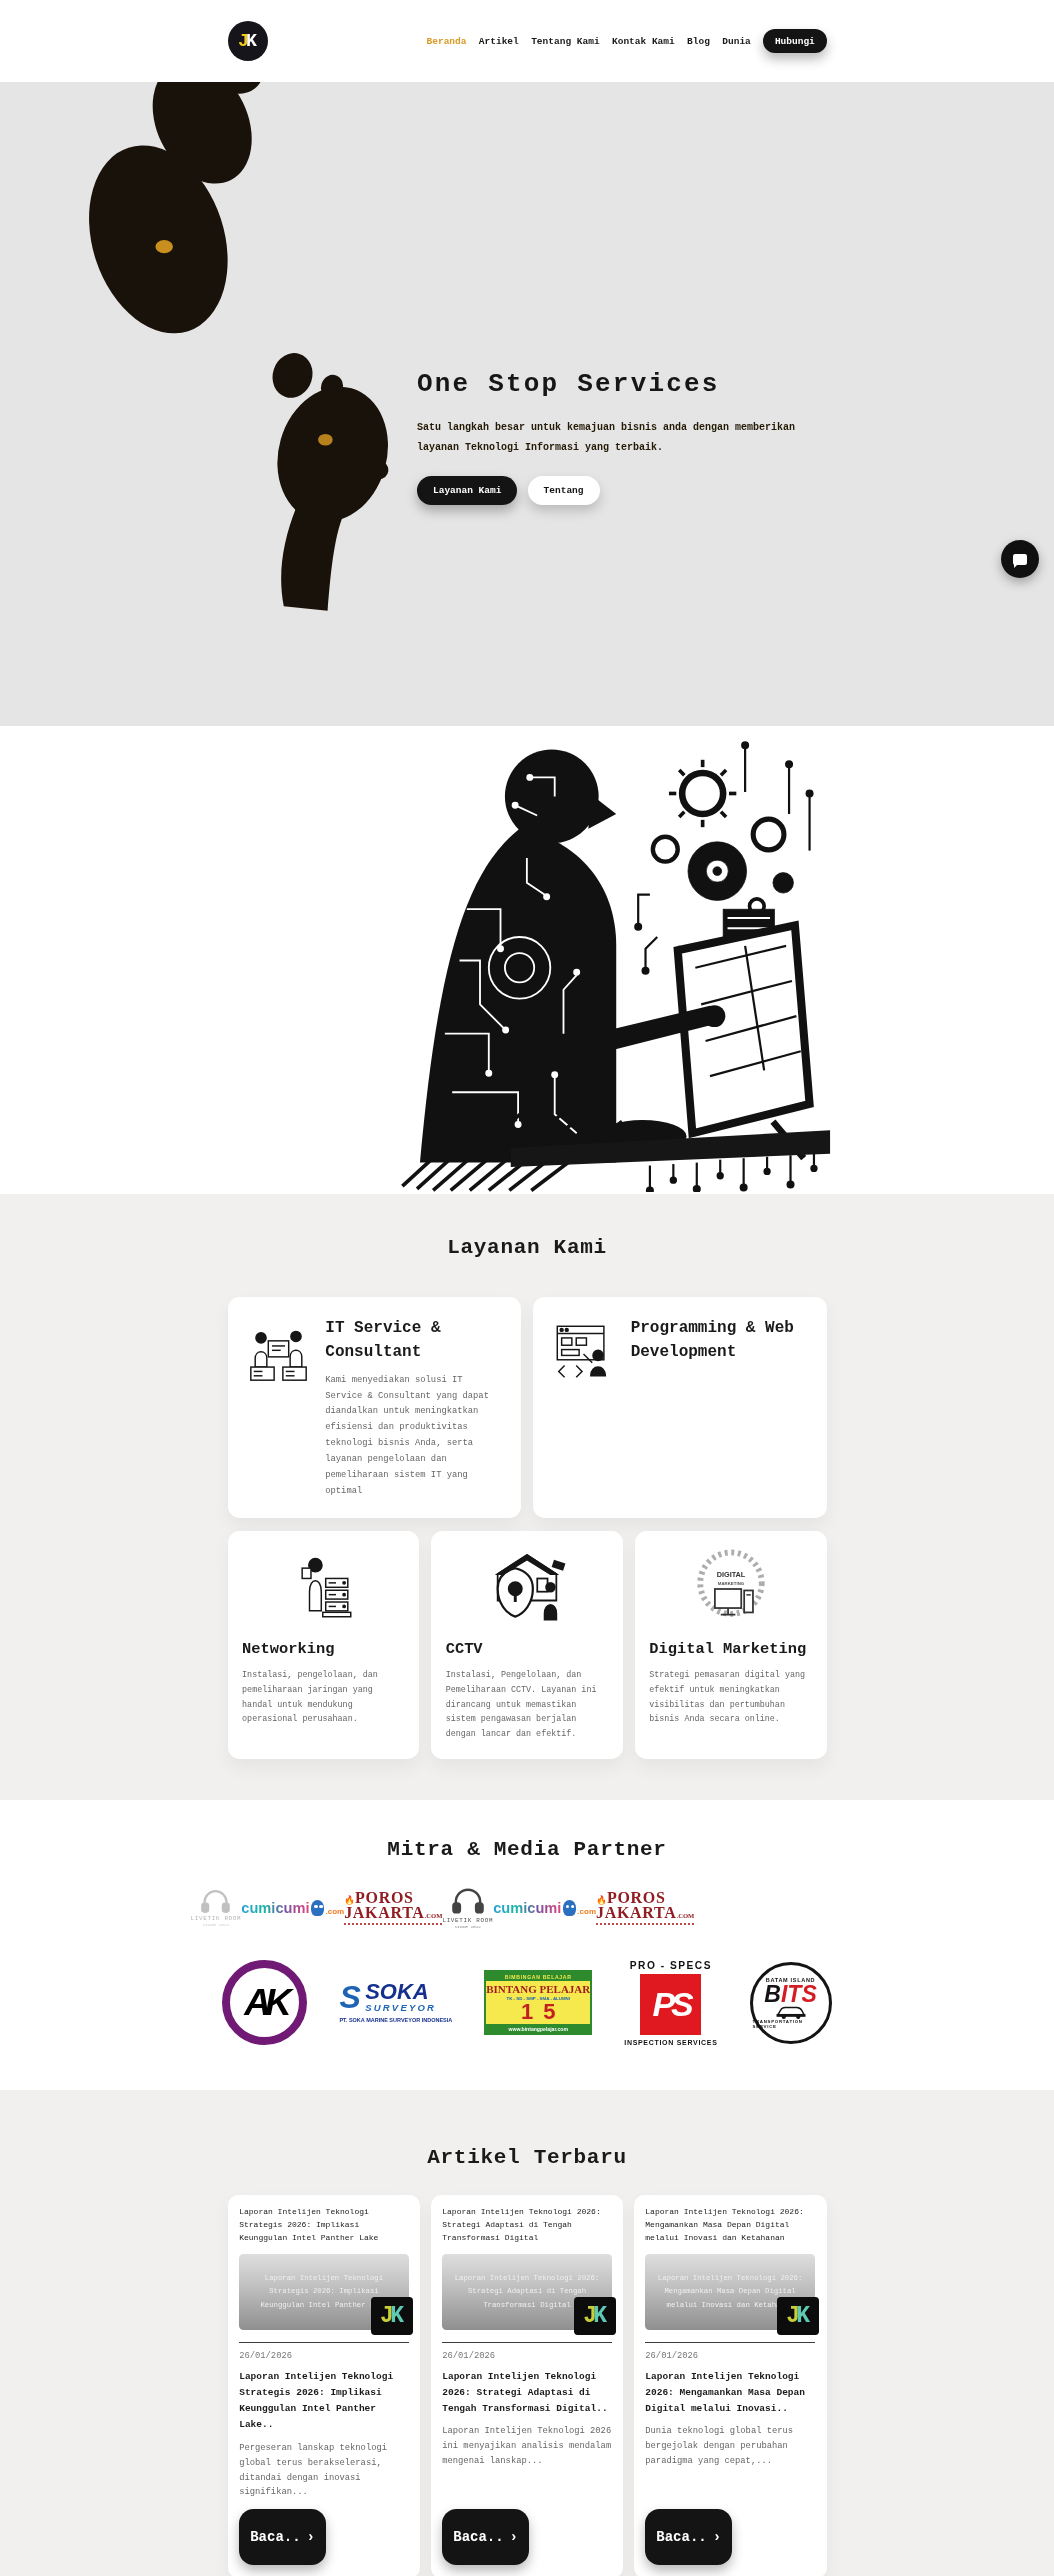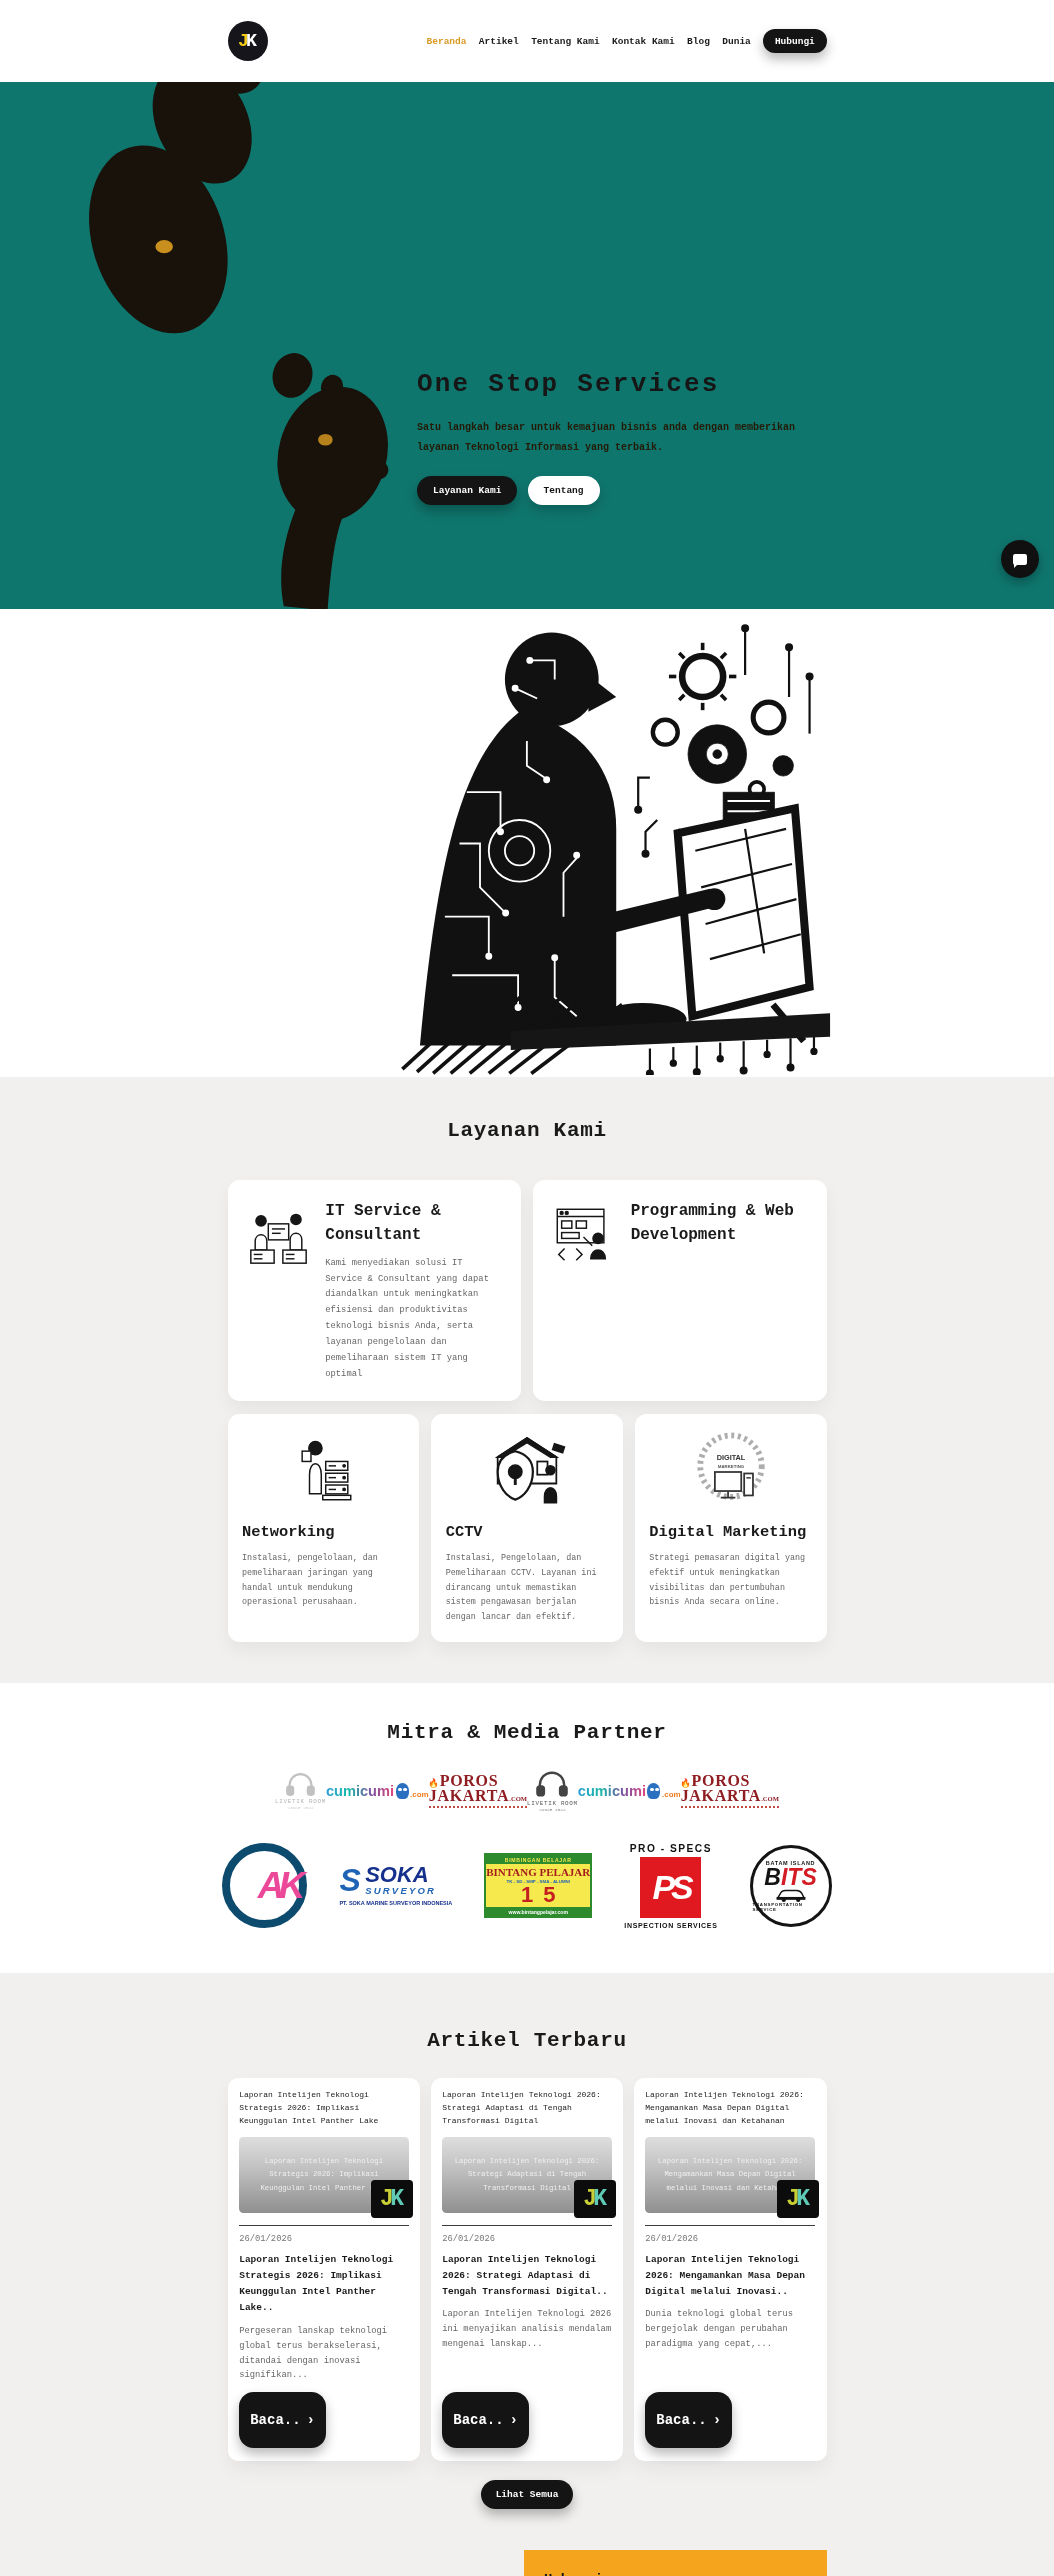--- a/index.html
+++ b/index.html
@@ -14,21 +14,21 @@
 .site-header{height:82px;background:#fff;display:flex;align-items:center}
 .header-inner{width:599px;margin:0 auto;display:flex;align-items:center;justify-content:space-between}
 .logo-circle{width:40px;height:40px;border-radius:50%;background:#15151b;display:flex;align-items:center;justify-content:center;font-weight:bold;font-size:18.3px;line-height:1}
 .logo-j{color:#f2c918}.logo-k{color:#ffffff;margin-left:-2.9px}
 .main-nav{display:flex;align-items:center;gap:12.4px;font-size:9.5px;font-weight:bold}
 .nav-link{color:#1a1a1a;text-decoration:none;cursor:pointer}
 .nav-link.active{color:#d99a26}
 .nav-cta{font-size:9.5px;padding:6.6px 11.7px;border-radius:13px}
 
 
-.hero{height:527px;background:#0f766e;position:relative;overflow:hidden}
+.hero{height:644px;background:#e5e5e5;position:relative;overflow:hidden}
 .footprint{position:absolute}
 .hero-copy{position:absolute;left:417px;top:287px;width:454px}
 .hero-title{font-size:26px;font-weight:bold;letter-spacing:2.2px;color:#161616}
 .hero-sub{margin-top:19px;font-size:10px;font-weight:bold;line-height:1.95;color:#241a06;max-width:414px}
 .hero-buttons{margin-top:19px;display:flex;gap:10.2px}
 .hero-buttons .btn{padding:8.8px 16px;font-size:9.5px}
 .chat-fab{position:absolute;left:1001px;top:458px;width:38px;height:38px;border-radius:50%;background:#101010;display:flex;align-items:center;justify-content:center;box-shadow:0 4.4px 10.2px rgba(0,0,0,.3);cursor:pointer}
 .chat-bubble{width:14.6px;height:11px;background:#fff;border-radius:2.2px;position:relative}
 .chat-bubble::after{content:"";position:absolute;left:1.5px;bottom:-3.7px;border:3.7px solid transparent;border-top-color:#fff;border-left-color:#fff;width:0;height:0}
 
@@ -47,38 +47,38 @@
 .feat-body h3{font-size:16px;font-weight:bold;line-height:1.5}
 .feat-body p{font-size:8.8px;color:#666;line-height:1.8;margin-top:8.8px}
 .small-row{display:flex;gap:11.7px;margin-top:13px}
 .card-small{width:192px;min-height:220px;padding:14.6px 14.6px 17.6px}
 .card-small .icon-top{height:86px;display:flex;align-items:center;justify-content:center}
 .card-small h3{font-size:15.4px;font-weight:bold;line-height:1.5;margin-top:5.9px}
 .card-small p{font-size:8.4px;color:#666;line-height:1.75;margin-top:7.3px}
 
 
 .partners{background:#fff;padding:38px 0 44px;overflow:hidden}
-.logo-row1{display:flex;align-items:center;justify-content:center;width:673px;margin:26px auto 0}
+.logo-row1{display:flex;align-items:center;justify-content:flex-start;width:673px;margin:26px auto 0}
 .logo-row2{display:flex;align-items:center;justify-content:center;gap:32px;margin-top:31px}
 .lg{display:flex;flex-direction:column;align-items:center}
 .faded{opacity:.45;filter:grayscale(1)}
 .livetik-label{font-size:5.9px;color:#555;letter-spacing:0.7px;margin-top:1.5px}
 .livetik-sub{font-size:4.4px;color:#888}
 .cumi{display:flex;align-items:flex-end;gap:1.5px}
 .cumi-word{font-size:14.6px;font-weight:bold;font-family:"Liberation Sans",sans-serif;background:linear-gradient(90deg,#2e9fd8,#16b7a7,#7b51a1,#e0447c);-webkit-background-clip:text;background-clip:text;color:transparent;-webkit-text-fill-color:transparent}
 .cumi-squid{width:13px;height:16px;background:#2a6fc0;border-radius:50% 50% 40% 40%;position:relative}
 .cumi-squid::after{content:"";position:absolute;left:2.9px;top:4.4px;width:3.7px;height:3.7px;border-radius:50%;background:#fff;box-shadow:5.1px 0 0 #fff}
 .cumi-tld{font-size:8px;font-weight:bold;color:#ef7d21;font-family:"Liberation Sans",sans-serif}
 .poros{font-family:"Liberation Serif",serif;font-weight:bold;color:#8f1d22;line-height:.92;text-align:left}
 .poros .l1{font-size:16px;letter-spacing:0.7px}
 .poros .l2{font-size:16px;letter-spacing:0.7px}
 .poros .tld{font-size:6.6px}
 .poros .tagline{border-bottom:2.2px dotted #c04a45;margin-top:2.2px;width:100%}
 .poros-flame{color:#e2a418;font-size:8.8px}
-.ak-circle{width:85px;height:85px;border-radius:50%;border:8px solid #0c4a6e;display:flex;align-items:center;justify-content:flex-end;color:#ec4899;font-size:37px;font-weight:bold;font-family:"Liberation Sans",sans-serif;font-style:italic;letter-spacing:-5.9px}
+.ak-circle{width:85px;height:85px;border-radius:50%;border:8px solid #701a75;display:flex;align-items:center;justify-content:center;color:#000000;font-size:37px;font-weight:bold;font-family:"Liberation Sans",sans-serif;font-style:italic;letter-spacing:-5.9px}
 .soka{align-items:flex-start}
 .soka-top{display:flex;align-items:center;gap:4.4px}
 .soka-s{font-size:32px;font-weight:bold;font-style:italic;color:#1f63b5;font-family:"Liberation Sans",sans-serif;line-height:.8}
 .soka-name{font-size:22px;font-weight:bold;font-style:italic;color:#15308d;font-family:"Liberation Sans",sans-serif;line-height:.9}
 .soka-sub{font-size:9.5px;font-weight:bold;font-style:italic;color:#1f63b5;font-family:"Liberation Sans",sans-serif;letter-spacing:2.2px}
 .soka-co{font-size:5.5px;font-weight:bold;color:#15308d;margin-top:4.4px;font-family:"Liberation Sans",sans-serif}
 .bp-box{width:108px;border:2.2px solid #2d8a2d;background:#f6e94d;font-family:"Liberation Sans",sans-serif}
 .bp-top{background:#2d8a2d;color:#f6e94d;font-size:5.1px;font-weight:bold;text-align:center;padding:1.5px 0;letter-spacing:0.7px}
 .bp-name{color:#a31d20;font-family:"Liberation Serif",serif;font-weight:bold;font-size:11px;text-align:center;padding:2.2px 0 0.7px}
 .bp-line{font-size:4.4px;color:#1f63b5;text-align:center;font-weight:bold}

